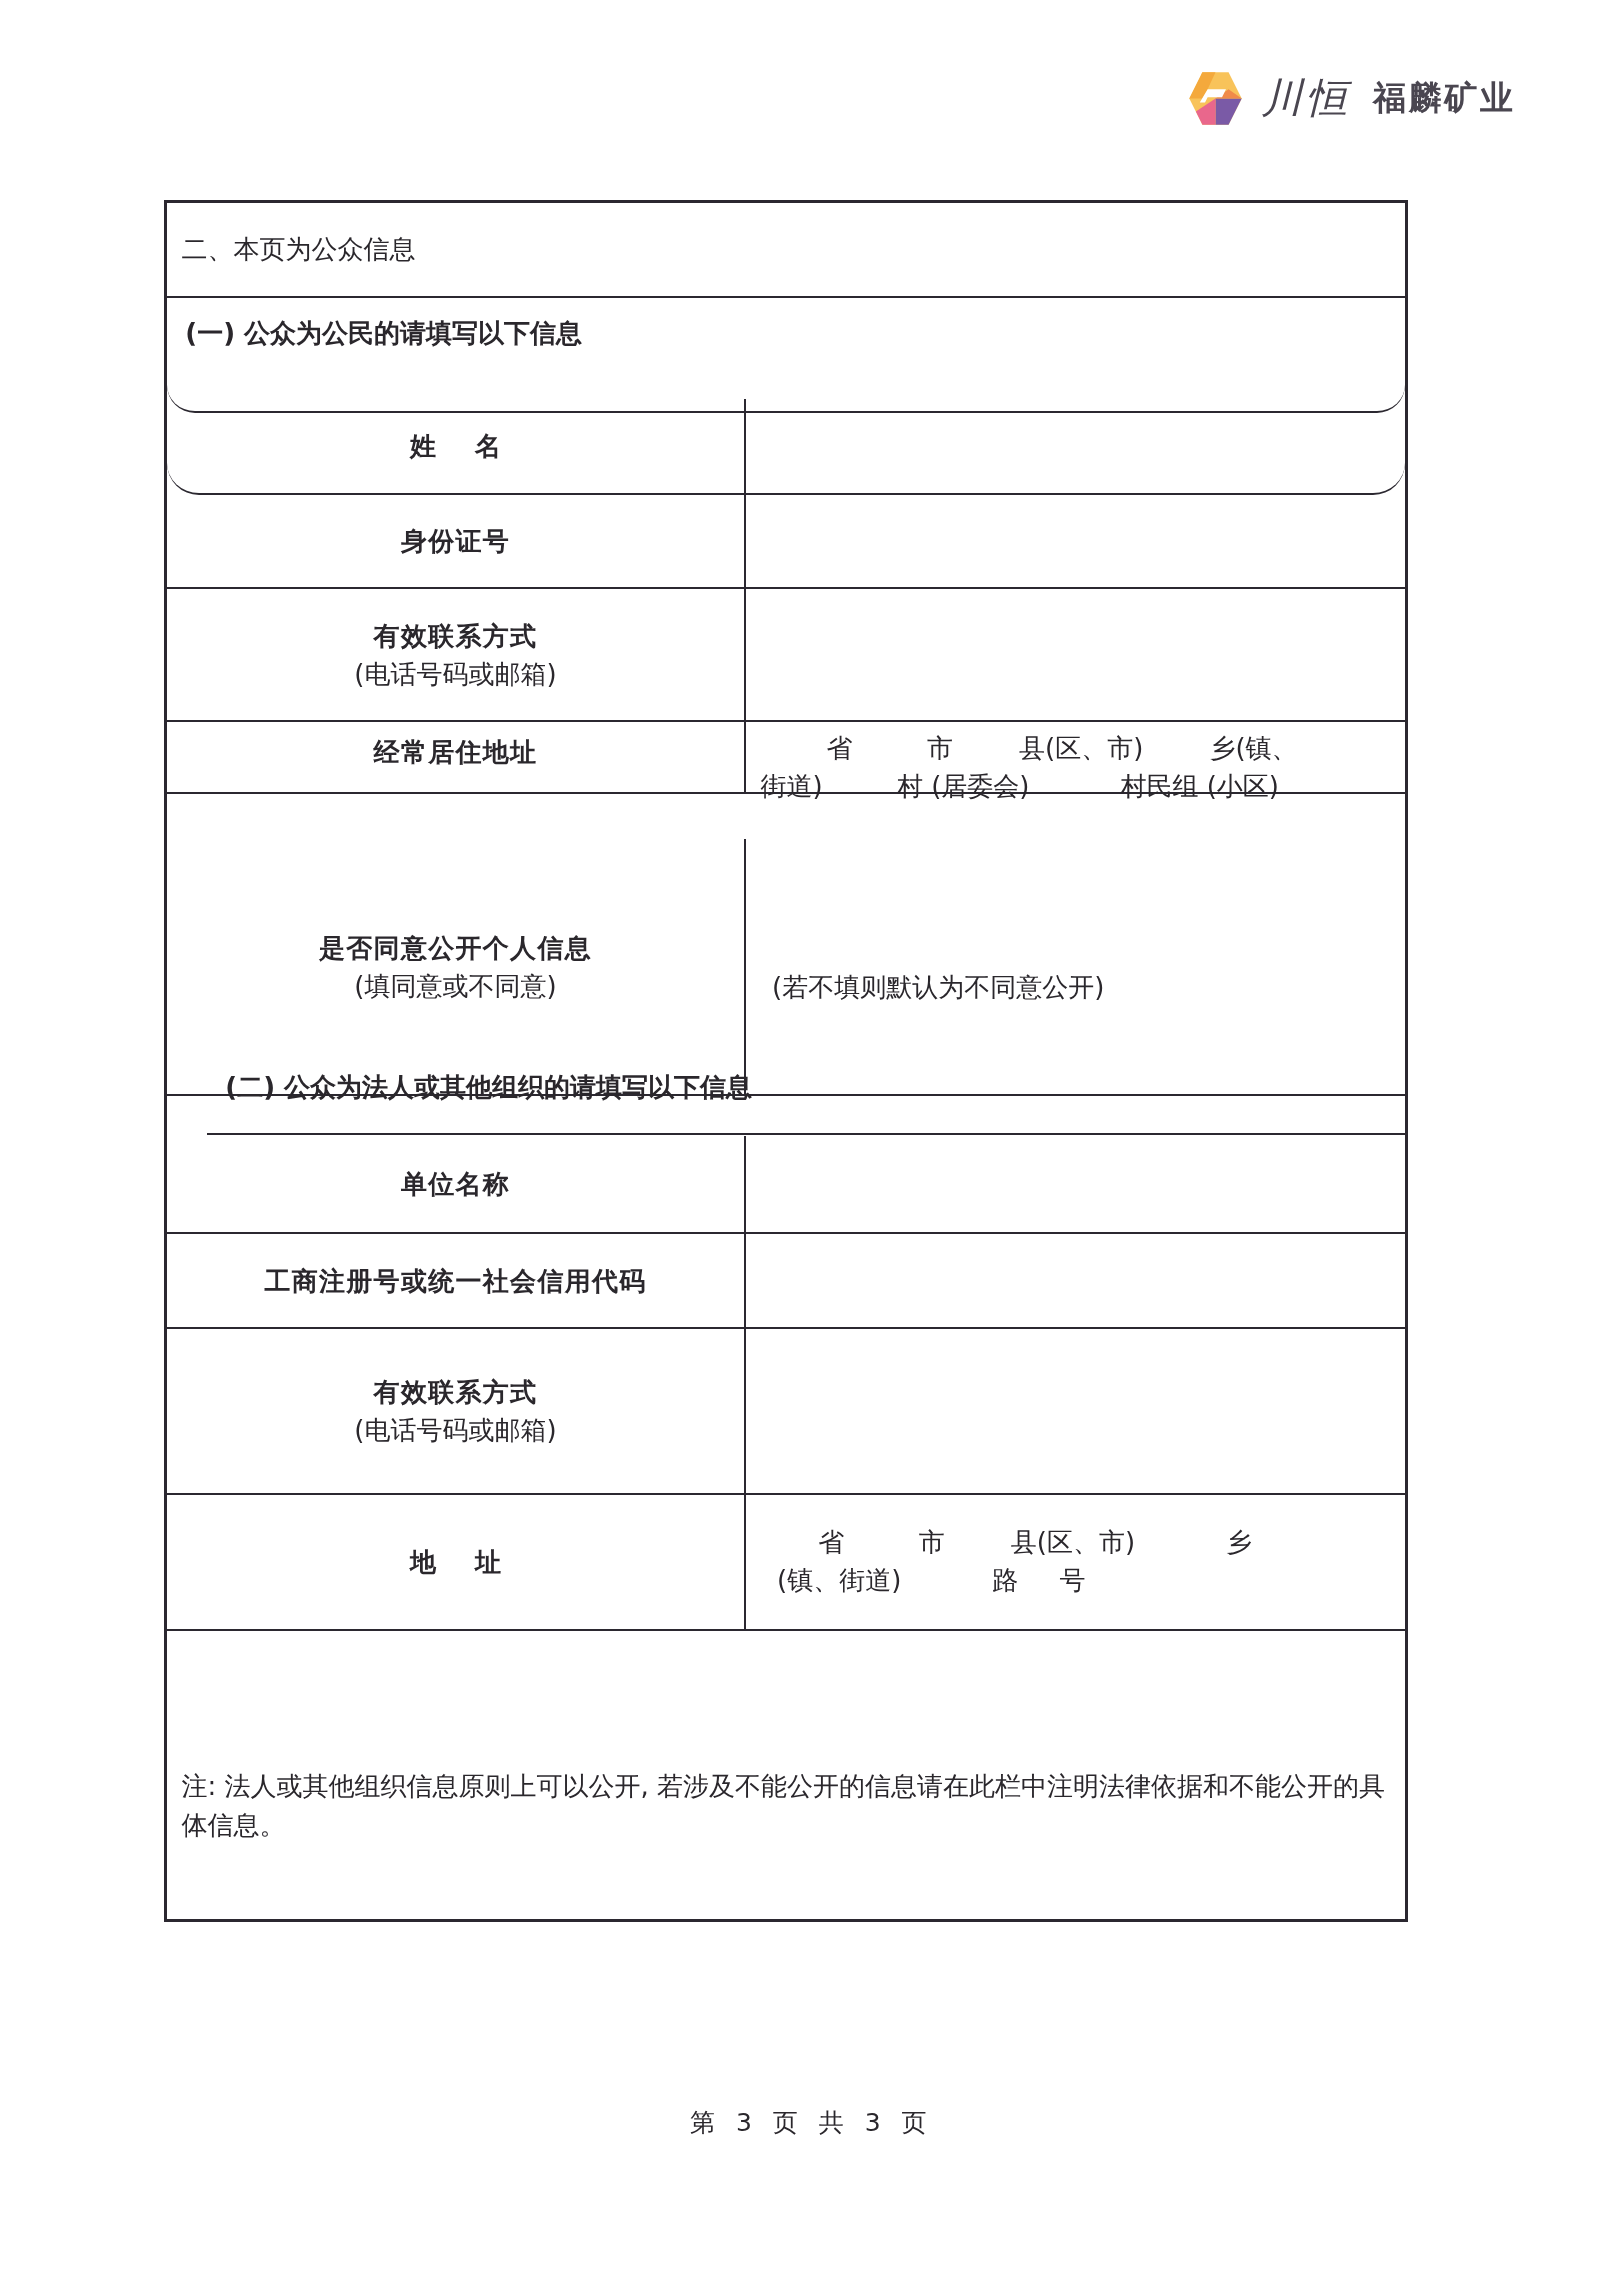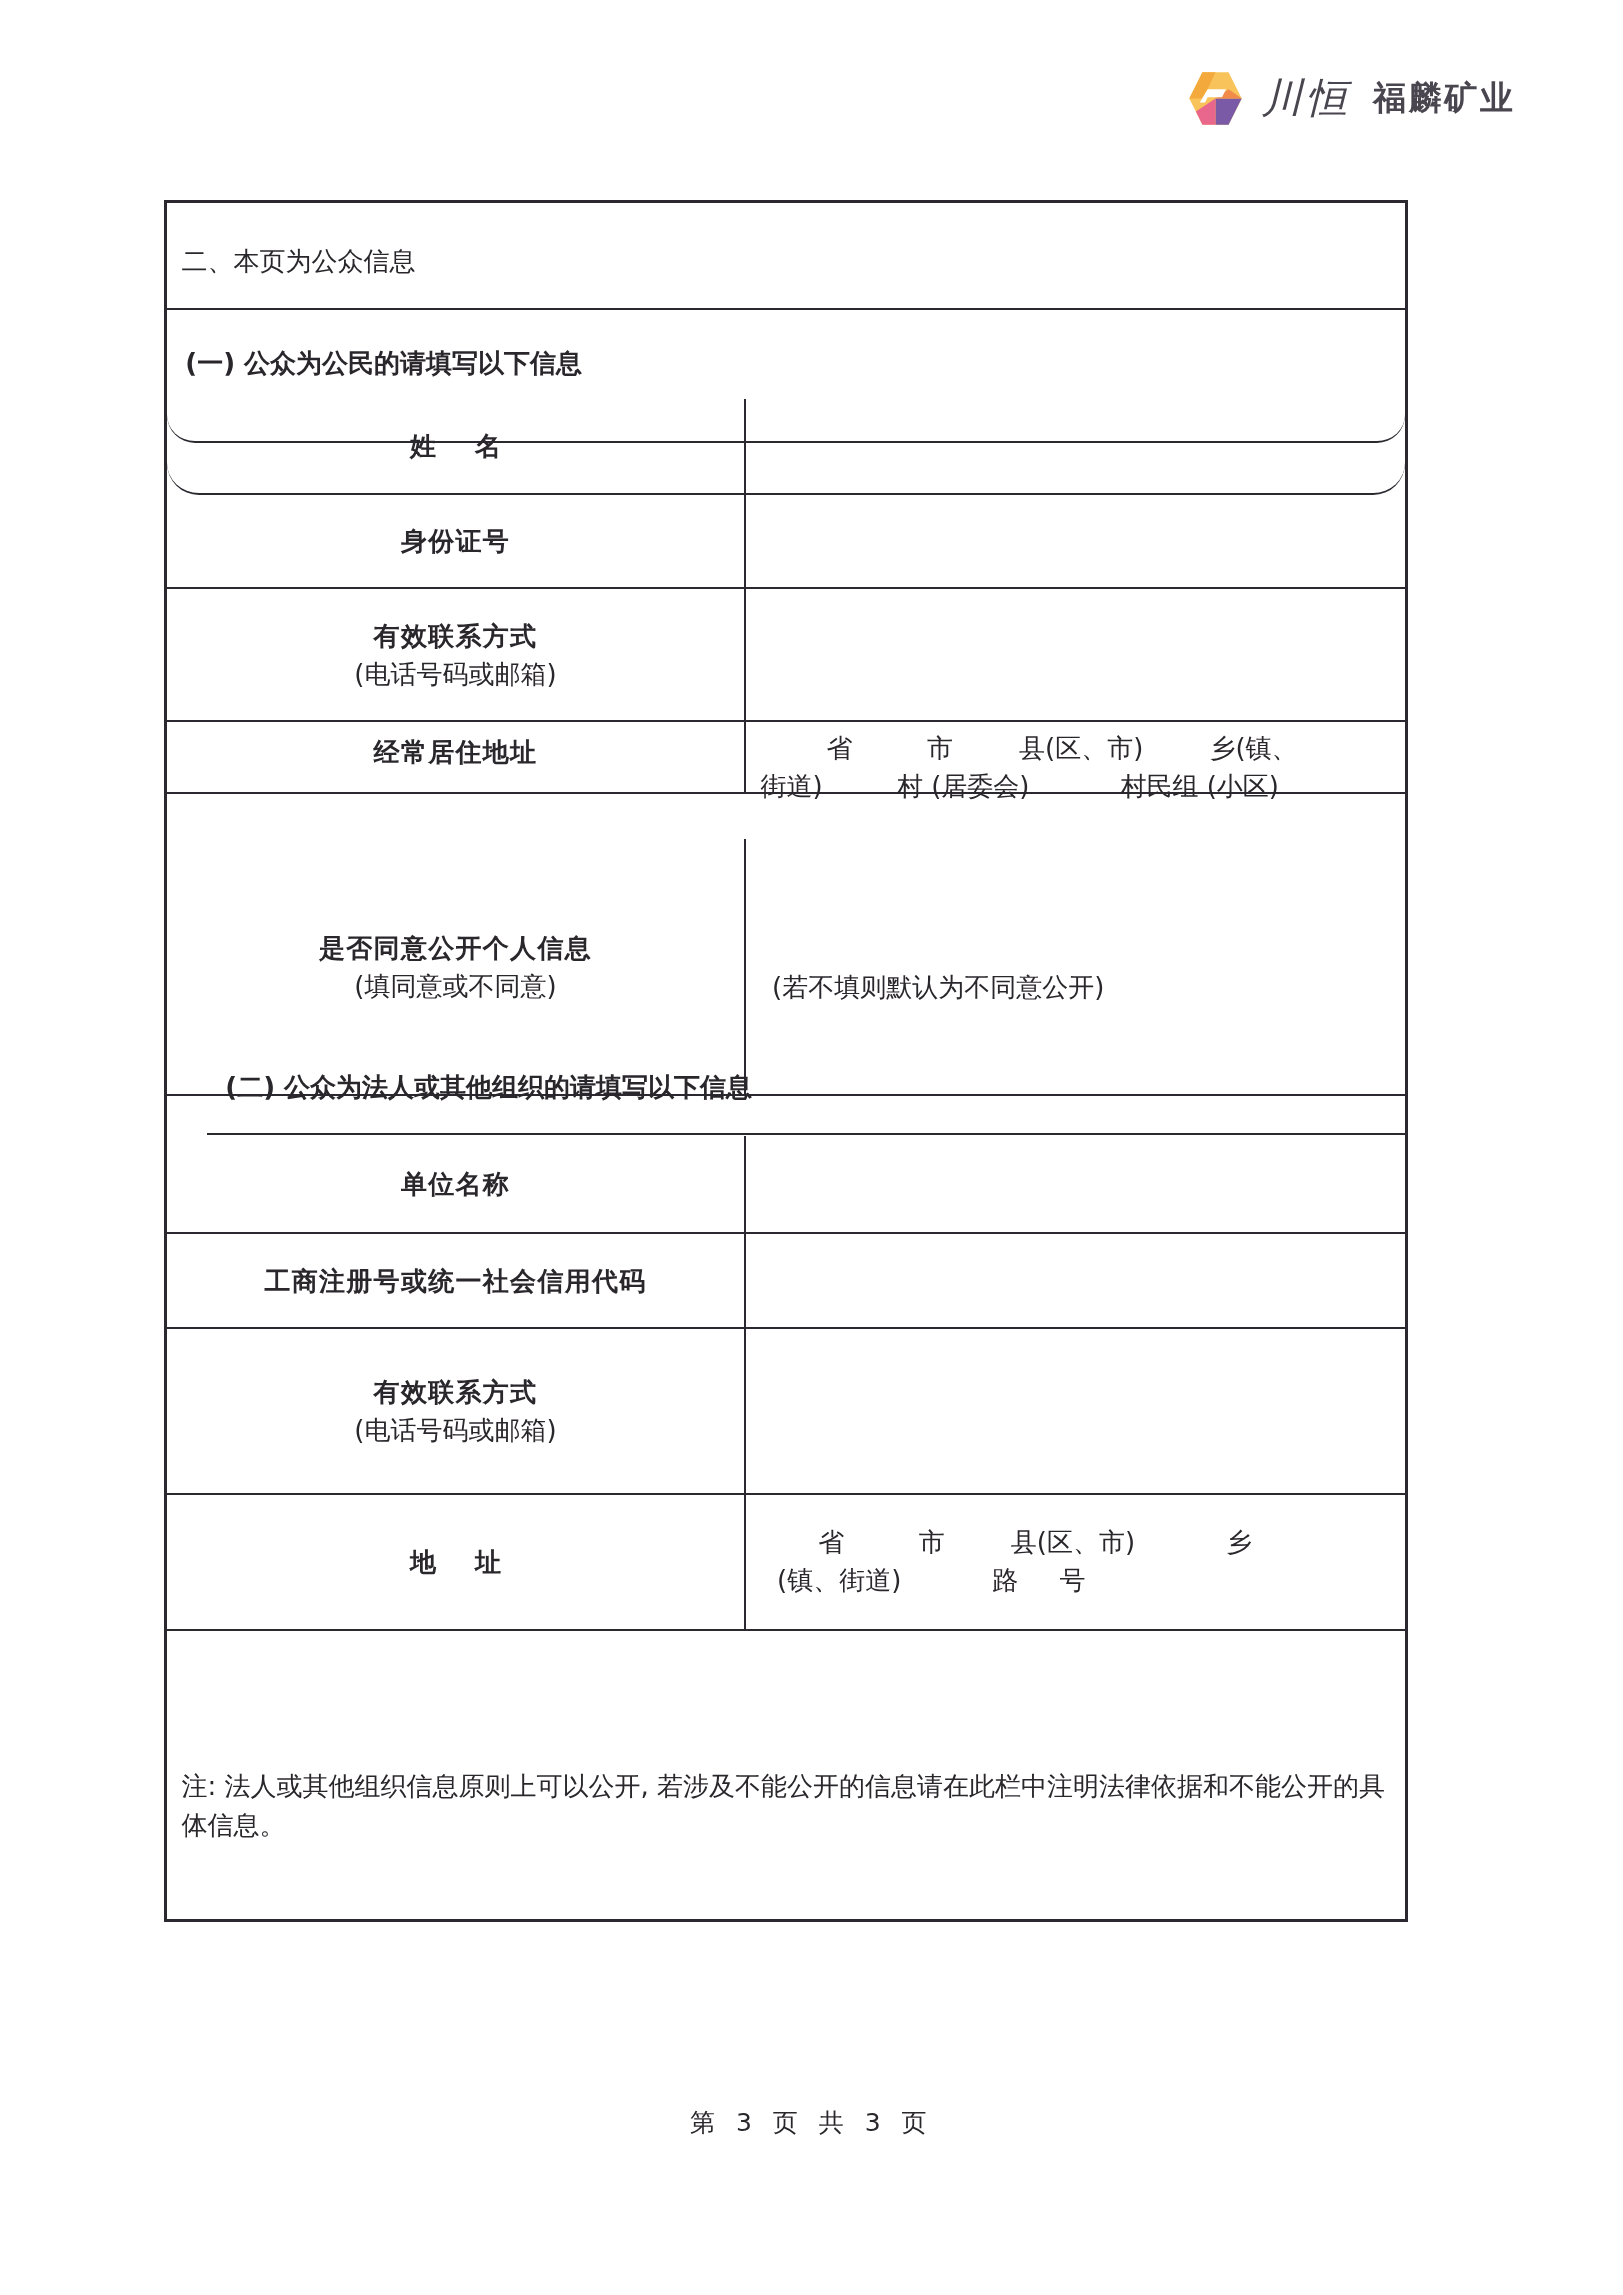--- a/index.html
+++ b/index.html
@@ -45,25 +45,25 @@
     <polygon points="12,62 42,42 42,82 22,82" fill="#e9678c"></polygon>
     <polygon points="42,42 62,28 82,42" fill="#f08b4a"></polygon>
     <polygon points="18,48 30,28 58,28 52,40 30,40 26,48" fill="#ffffff"></polygon>
   </svg>
   <span class="logo-script">川恒</span>
   <span class="logo-name">福麟矿业</span>
 </div>
 
 <div class="frame">
 
-  <div class="row" style="top:12px;height:95px;padding-left:17px;">
+  <div class="row" style="top:0;height:95px;padding-left:17px;">
     <span class="hdr" style="top:29px;">二、本页为公众信息</span>
   </div>
 
-  <div class="row" style="top:112px;height:128px;border-radius:28px;">
+  <div class="row" style="top:82px;height:128px;border-radius:28px;">
     <span class="hdr bold" style="top:31px;left:18.3px;">(一) 公众为公民的请填写以下信息</span>
   </div>
 
   <div class="row" style="top:196px;height:96px;border-radius:32px;">
     <div class="cell-l">
         <span class="label-b spaced">姓名</span>
       </div>
     <div class="cell-r"></div>
   </div>
 

